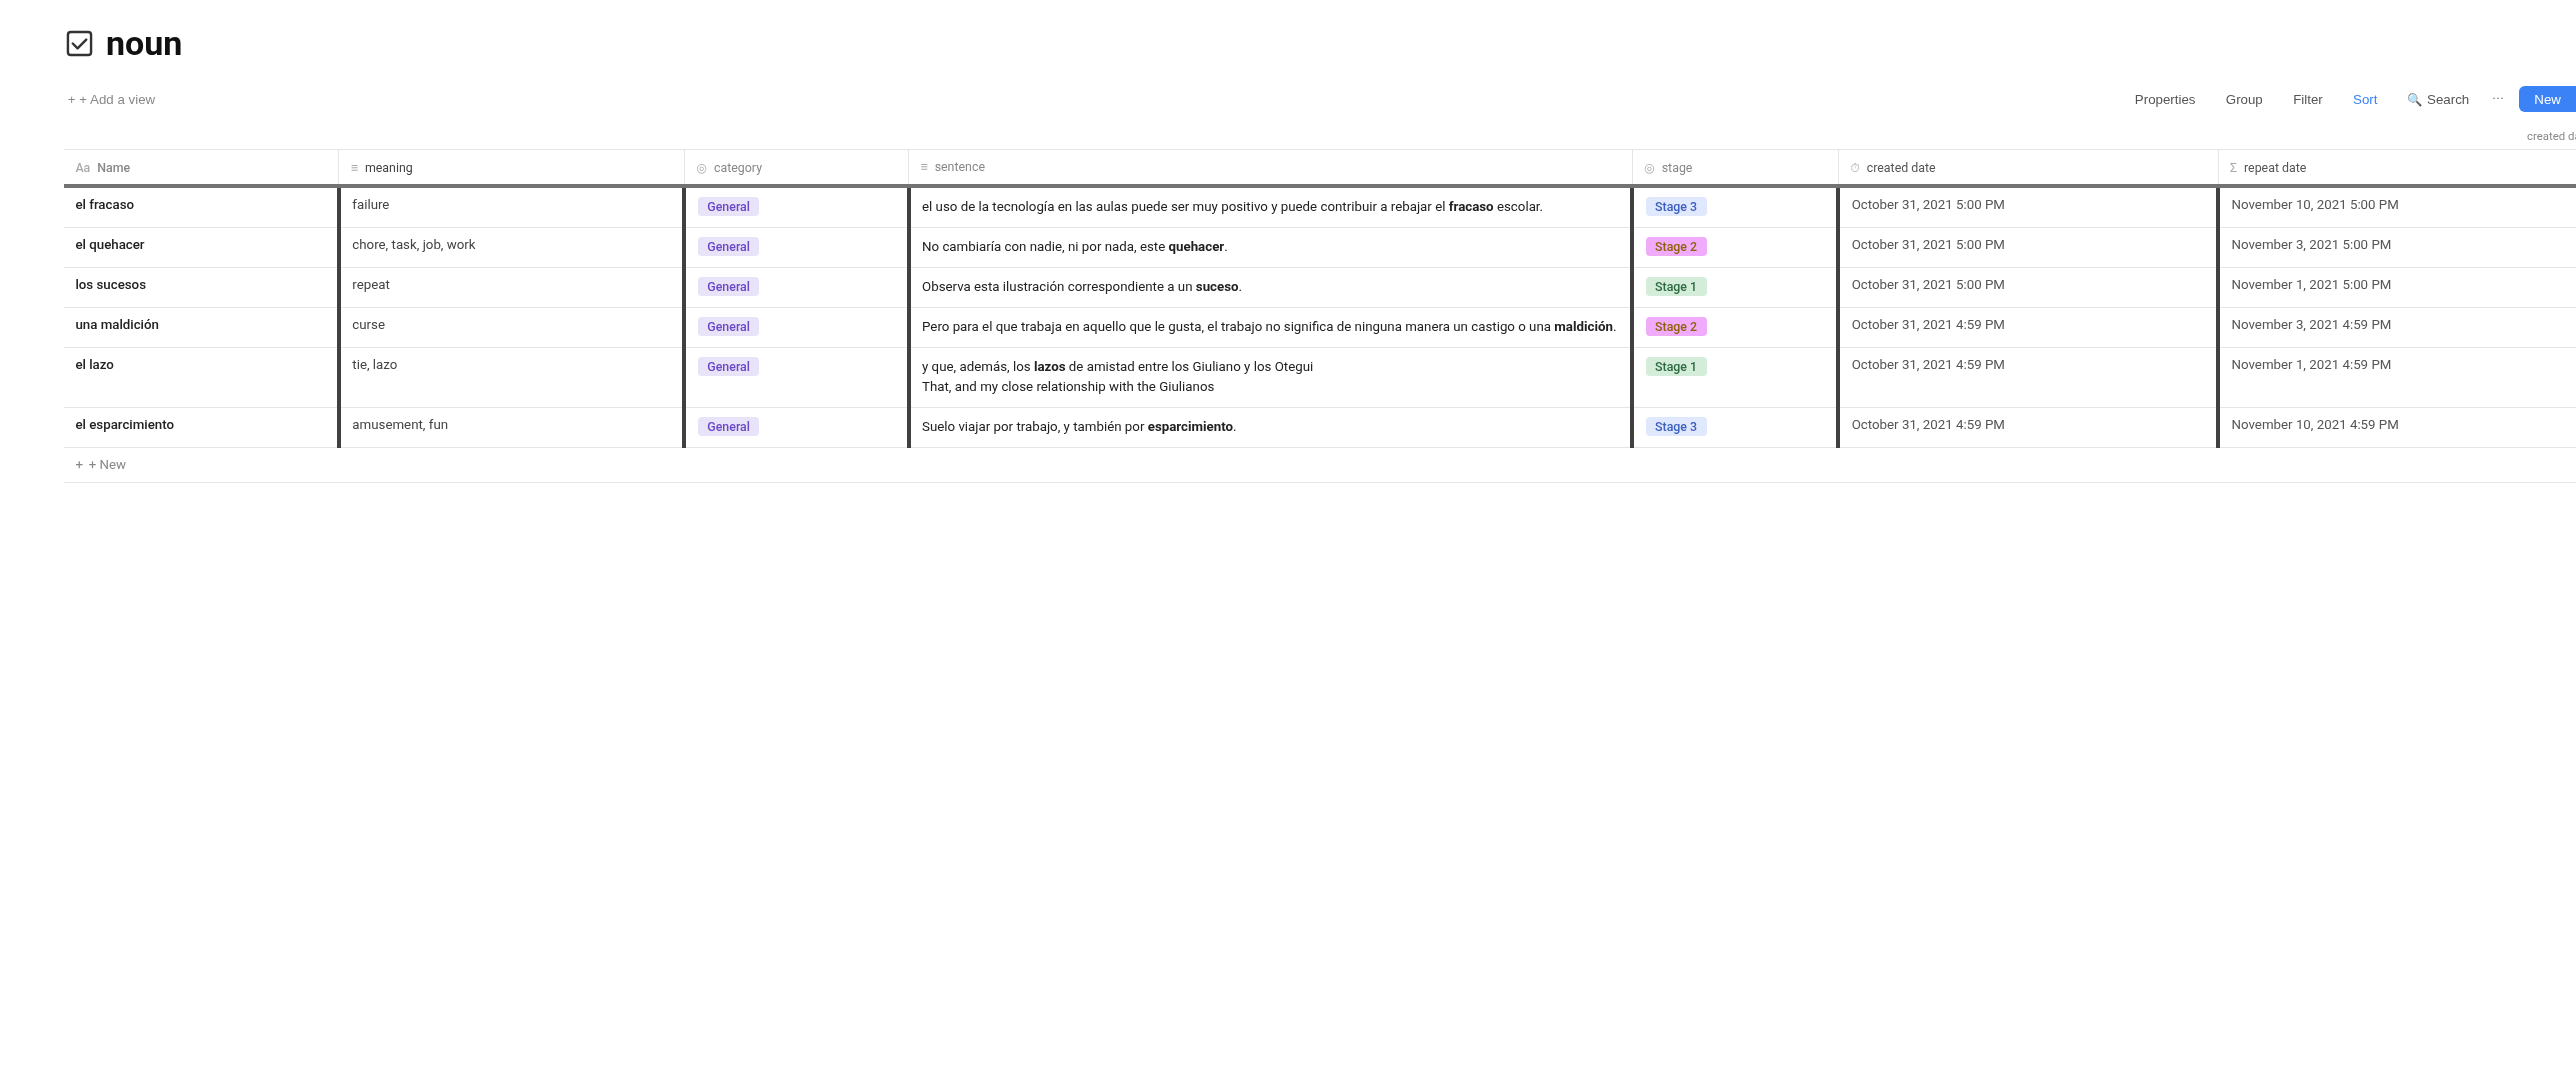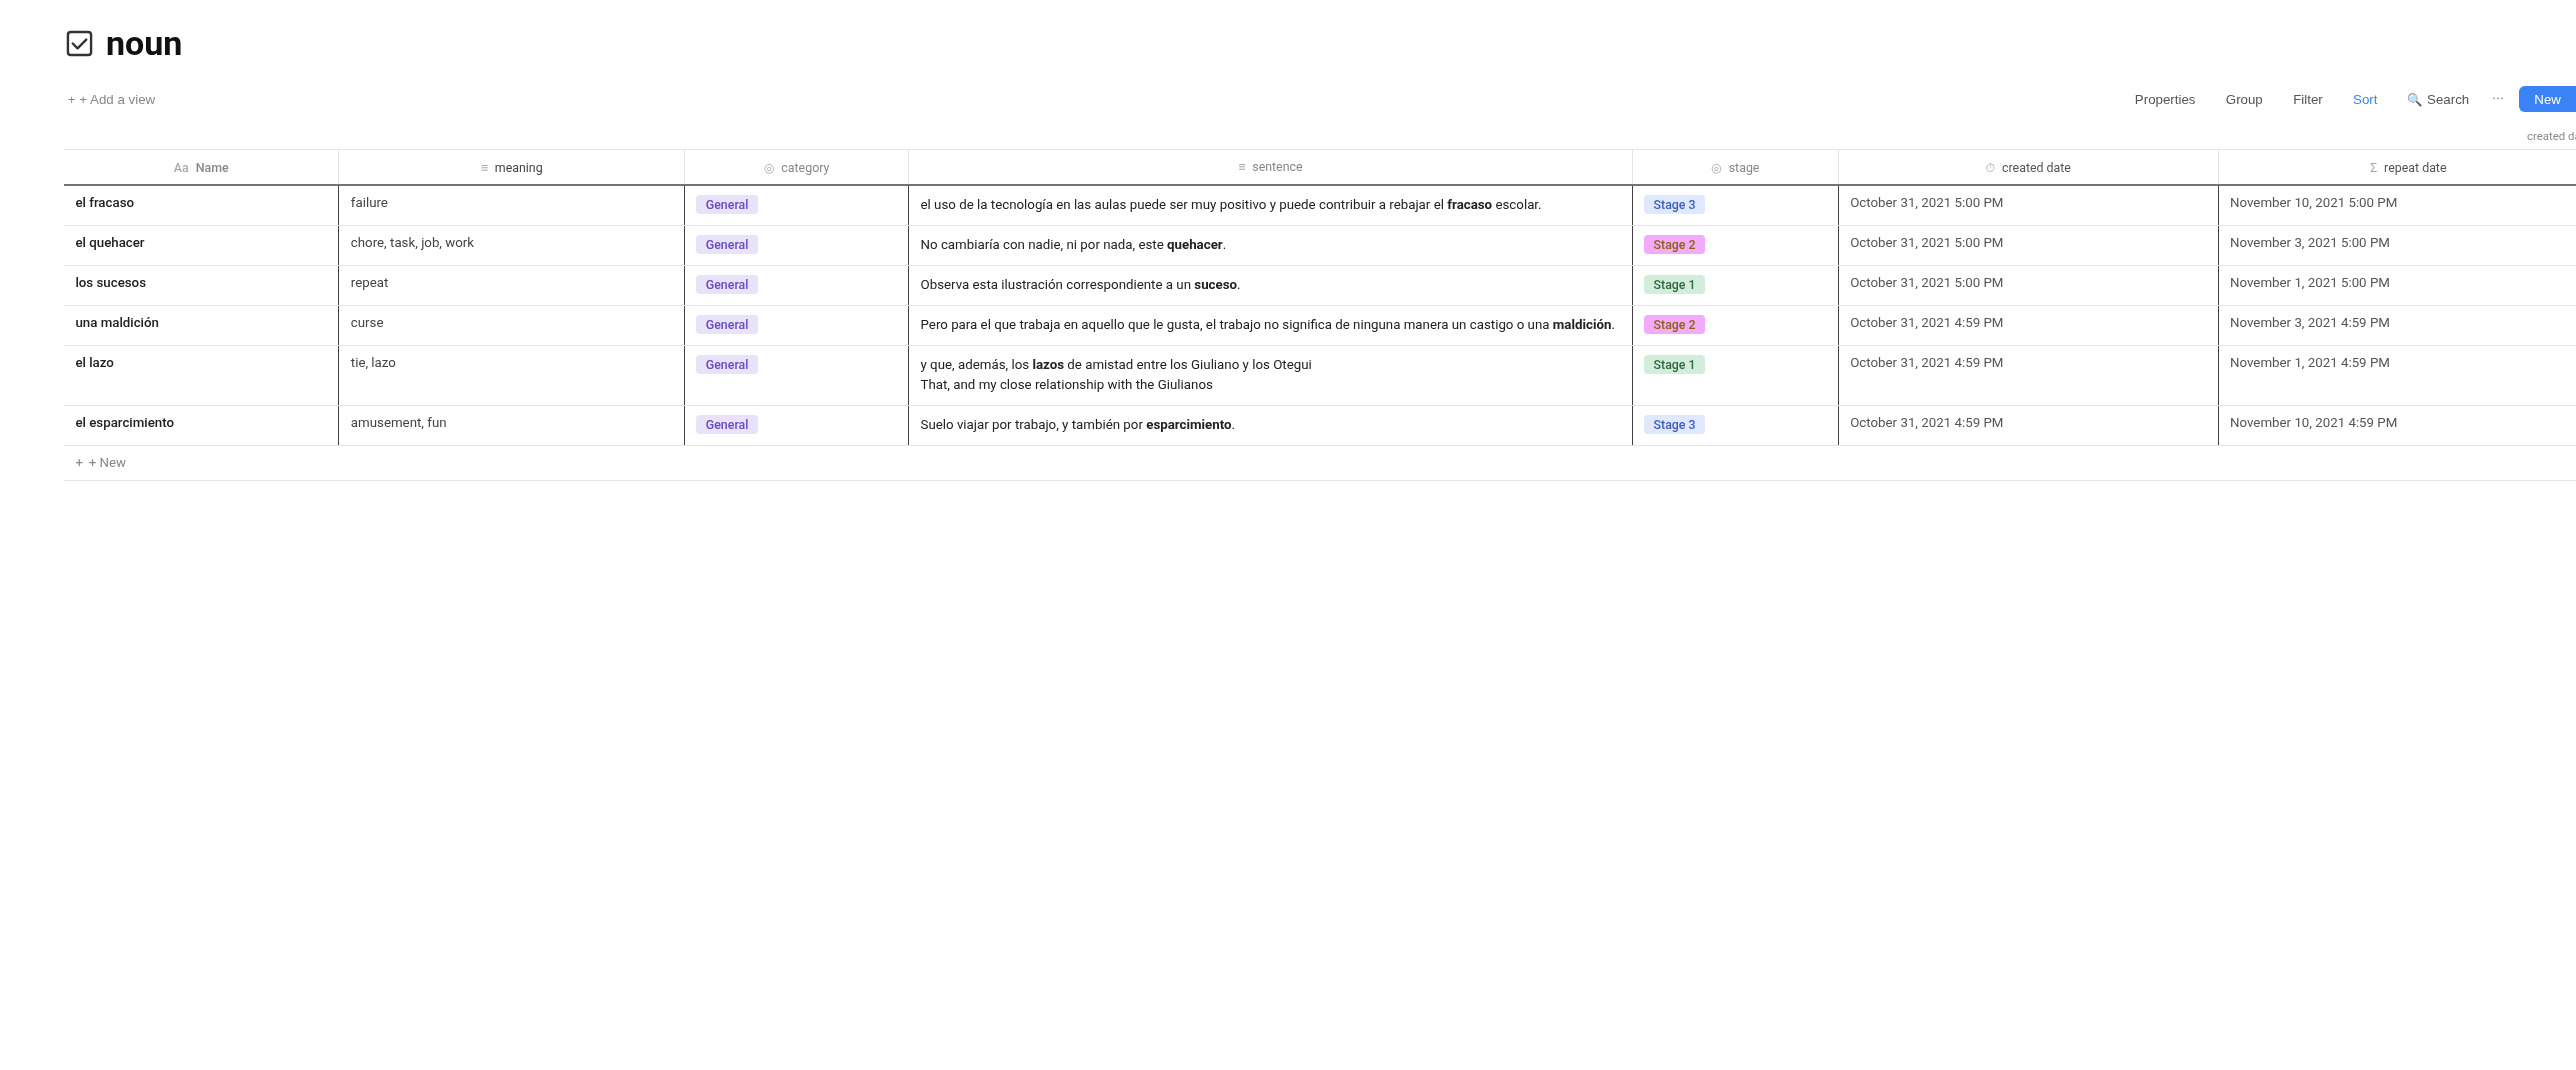--- a/index.html
+++ b/index.html
@@ -104,36 +104,36 @@
     .table-wrapper {
       width: 100%;
       border-collapse: collapse;
       border-top: 1px solid #e5e5e5;
     }
     table {
       width: 100%;
       border-collapse: collapse;
     }
     thead th {
-      text-align: center;
+      text-align: left;
       padding: 7.6px 11.4px;
       font-size: 12.4px;
       font-weight: 400;
       color: #888;
-      border-bottom: 2px solid #737373;
+      border-bottom: 4px solid #737373;
       border-right: 1px solid #e5e5e5;
       white-space: nowrap;
       background: #fff;
     }
     thead th:last-child { border-right: none; }
     tbody td {
       padding: 9.5px 11.4px;
       vertical-align: top;
       border-bottom: 1px solid #e5e5e5;
-      border-right: 1px solid #404040;
+      border-right: 4px solid #404040;
       font-size: 13.3px;
       color: #222;
     }
     tbody td:last-child { border-right: none; }
     .col-name { width: 152px; font-weight: 500; }
     .col-meaning { width: 191px; color: #444; }
     .col-category { width: 124px; }
     .col-sentence { width: 400px; line-height: 1.5; }
     .col-stage { width: 114px; }
     .col-created { width: 210px; color: #555; white-space: nowrap; }

